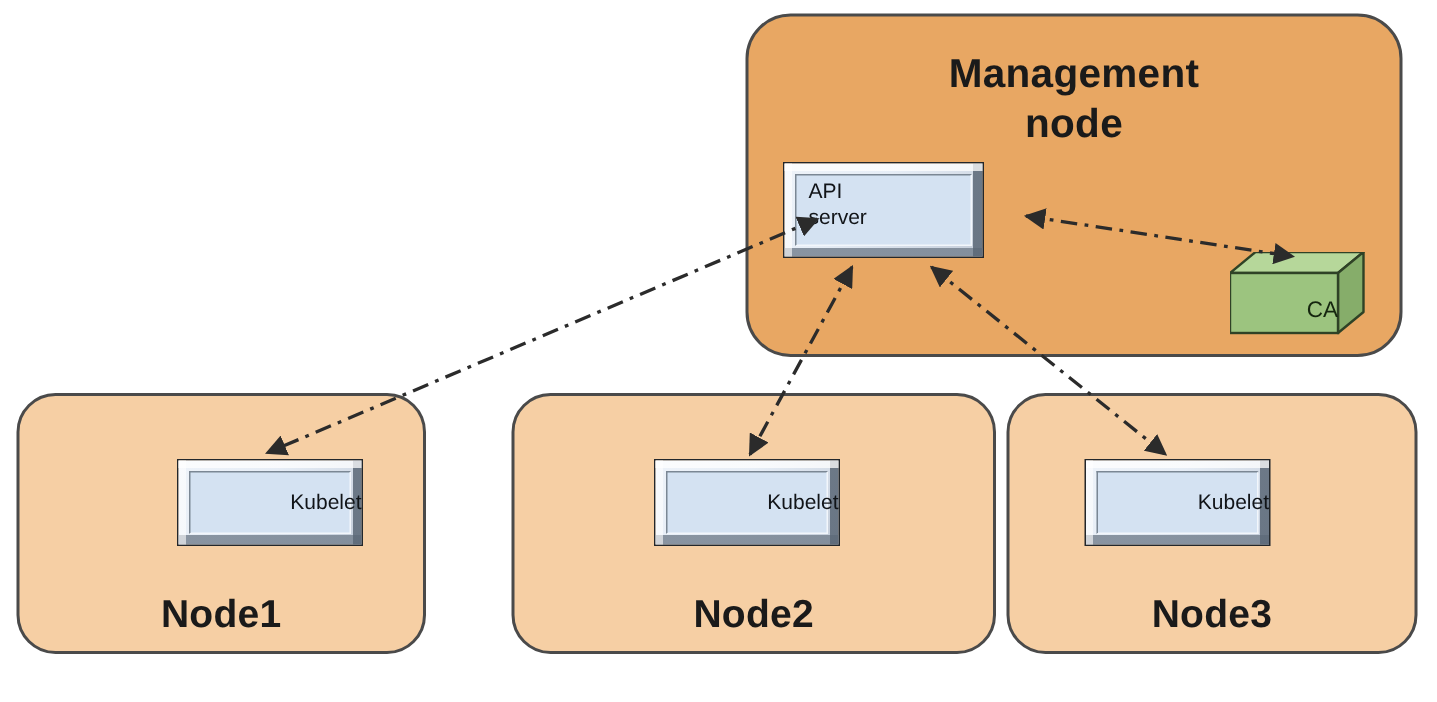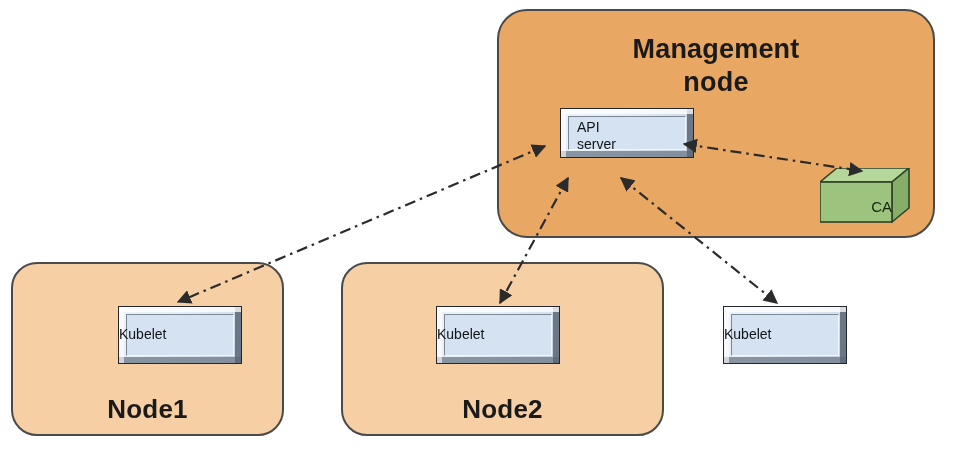--- a/index.html
+++ b/index.html
@@ -104,38 +104,38 @@
   .bevel-label {
     position: absolute;
     z-index: 3;
     color: #111418;
     font-size: 14px;
     line-height: 17px;
     white-space: pre-line;
   }
 
   #api-server {
-    left: 560px; top: 108px;
-    width: 134px; height: 50px;
+    left: 522px; top: 108px;
+    width: 134px; height: 64px;
   }
   #api-server-label {
     left: 16px; top: 10px;
     text-align: left;
   }
 
   .kubelet-box {
     width: 124px; height: 58px;
     top: 306px;
   }
   #kubelet-1 { left: 118px; }
   #kubelet-2 { left: 436px; }
   #kubelet-3 { left: 723px; }
   .kubelet-label {
     left: 0; right: 0; top: 19px;
-    text-align: left;
+    text-align: right;
     font-size: 14px;
   }
 
   
   #ca-block {
     position: absolute;
     left: 820px; top: 168px;
     width: 90px; height: 56px;
   }
   #ca-label {
@@ -176,20 +176,23 @@
   </div>
 
   <div class="round-box node-box" id="node-1">
     <div class="container-title node-title">Node1</div>
   </div>
 
   <div class="round-box node-box" id="node-2">
     <div class="container-title node-title">Node2</div>
   </div>
 
+  <div class="round-box node-box" id="node-3">
+    <div class="container-title node-title">Node3</div>
+  </div>
 
   <div class="bevel-box" id="api-server">
     <div class="bevel-inner"></div>
     <div class="bevel-label" id="api-server-label">API
 server</div>
   </div>
 
   <div id="ca-block">
     <svg width="90" height="56" viewBox="0 0 90 56">
 

